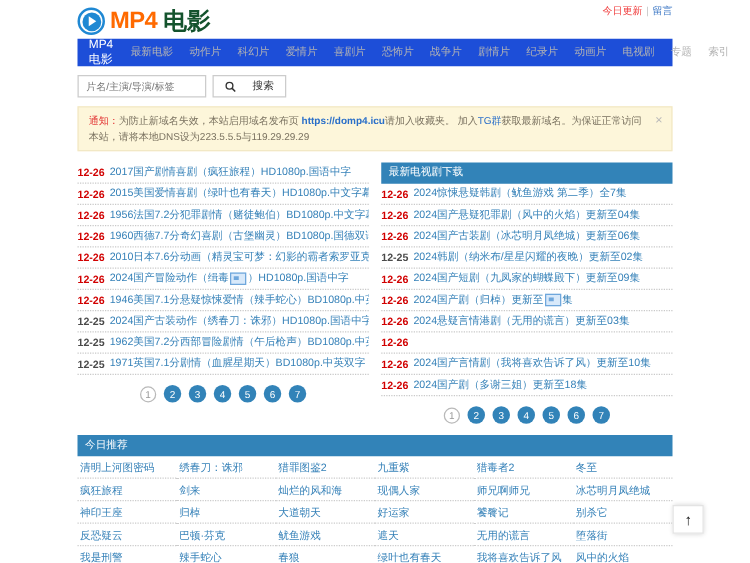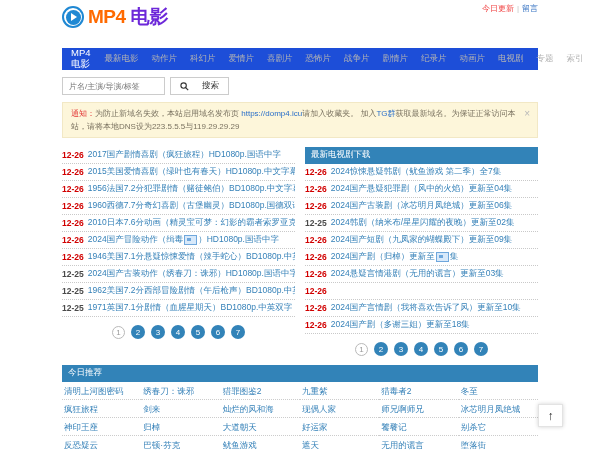--- a/index.html
+++ b/index.html
@@ -2,30 +2,30 @@
 <html><head>
 <meta charset="utf-8">
 <style>
   * { box-sizing: border-box; margin: 0; padding: 0; }
   html,body { width:600px; height:450px; overflow:hidden; background:#fff;
     font-family:"Liberation Sans","DejaVu Sans",sans-serif; position:relative; }
   a { text-decoration:none; cursor:pointer; }
   .page { width:476px; margin:0 auto; position:relative; }
 
   
-  .topbar { position:relative; height:48px; padding-top:4px; }
+  .topbar { position:relative; height:31px; padding-top:4px; }
   .logo { display:flex; align-items:center; gap:4px; width:130px; }
   .play-outer { width:22px; height:22px; border-radius:50%; border:2px solid #1f88d3;
     display:flex; align-items:center; justify-content:center; background:#fff; flex-shrink:0; }
   .play-inner { width:15px; height:15px; border-radius:50%; background:#1f88d3;
     display:flex; align-items:center; justify-content:center; }
   .play-tri { width:0; height:0; border-left:6px solid #fff;
     border-top:4px solid transparent; border-bottom:4px solid transparent; margin-left:2px; }
   .logo-mp4 { font-size:19px; font-weight:bold; color:#ff6a00; letter-spacing:-.5px; }
-  .logo-movie { font-size:19px; font-weight:bold; color:#6d28d9; margin-left:1px; }
+  .logo-movie { font-size:19px; font-weight:bold; color:#14532d; margin-left:1px; }
   .top-links { position:absolute; top:3px; right:0; font-size:8px; }
   .top-links .upd { color:#f03c3c; }
   .top-links .sep { color:#c5c5c5; margin:0 3px; }
   .top-links .msg { color:#3a76c4; }
 
   
   .nav { height:22px; background:#1d4ed8; display:flex; align-items:center; font-size:8.5px; }
   .brand { color:#fff; font-size:9.5px; padding:0 14px 0 9px; }
   .nav-item { color:#b3b3b3; margin-right:13px; white-space:nowrap; }
 
@@ -34,21 +34,21 @@
   .search-input { width:103px; border:1px solid #ccc; font-size:8px; padding:0 6px;
     color:#333; outline:none; font-family:inherit; }
   .search-btn { display:flex; align-items:center; gap:13px; border:1px solid #ccc;
     background:#fff; font-size:8.5px; color:#333; padding:0 9px; margin-left:5px;
     font-family:inherit; cursor:pointer; }
 
   
   .notice { margin-top:7px; background:#fdf6da; border:1px solid #f2e8c5;
     padding:4px 20px 4px 8px; font-size:8px; color:#7a7260; line-height:1.65; position:relative; }
   .notice-label { color:#e23333; }
-  .link-strong { color:#2a6fc9; font-weight:normal; }
+  .link-strong { color:#2a6fc9; font-weight:bold; }
   .link-plain { color:#2a6fc9; }
   .notice-close { position:absolute; right:7px; top:6px; color:#b9b9b9; font-size:10px;
     line-height:1; cursor:pointer; }
 
   
   .panels { display:flex; gap:10px; margin-top:9px; }
   .panel { flex:1; min-width:0; }
   .panel-header { background:#3283b8; color:#fff; font-size:8.5px; padding:2px 6px 3px; }
   .row { display:flex; align-items:center; height:17px; border-bottom:1px dotted #c9c9c9;
     white-space:nowrap; overflow:hidden; font-size:8.5px; }

